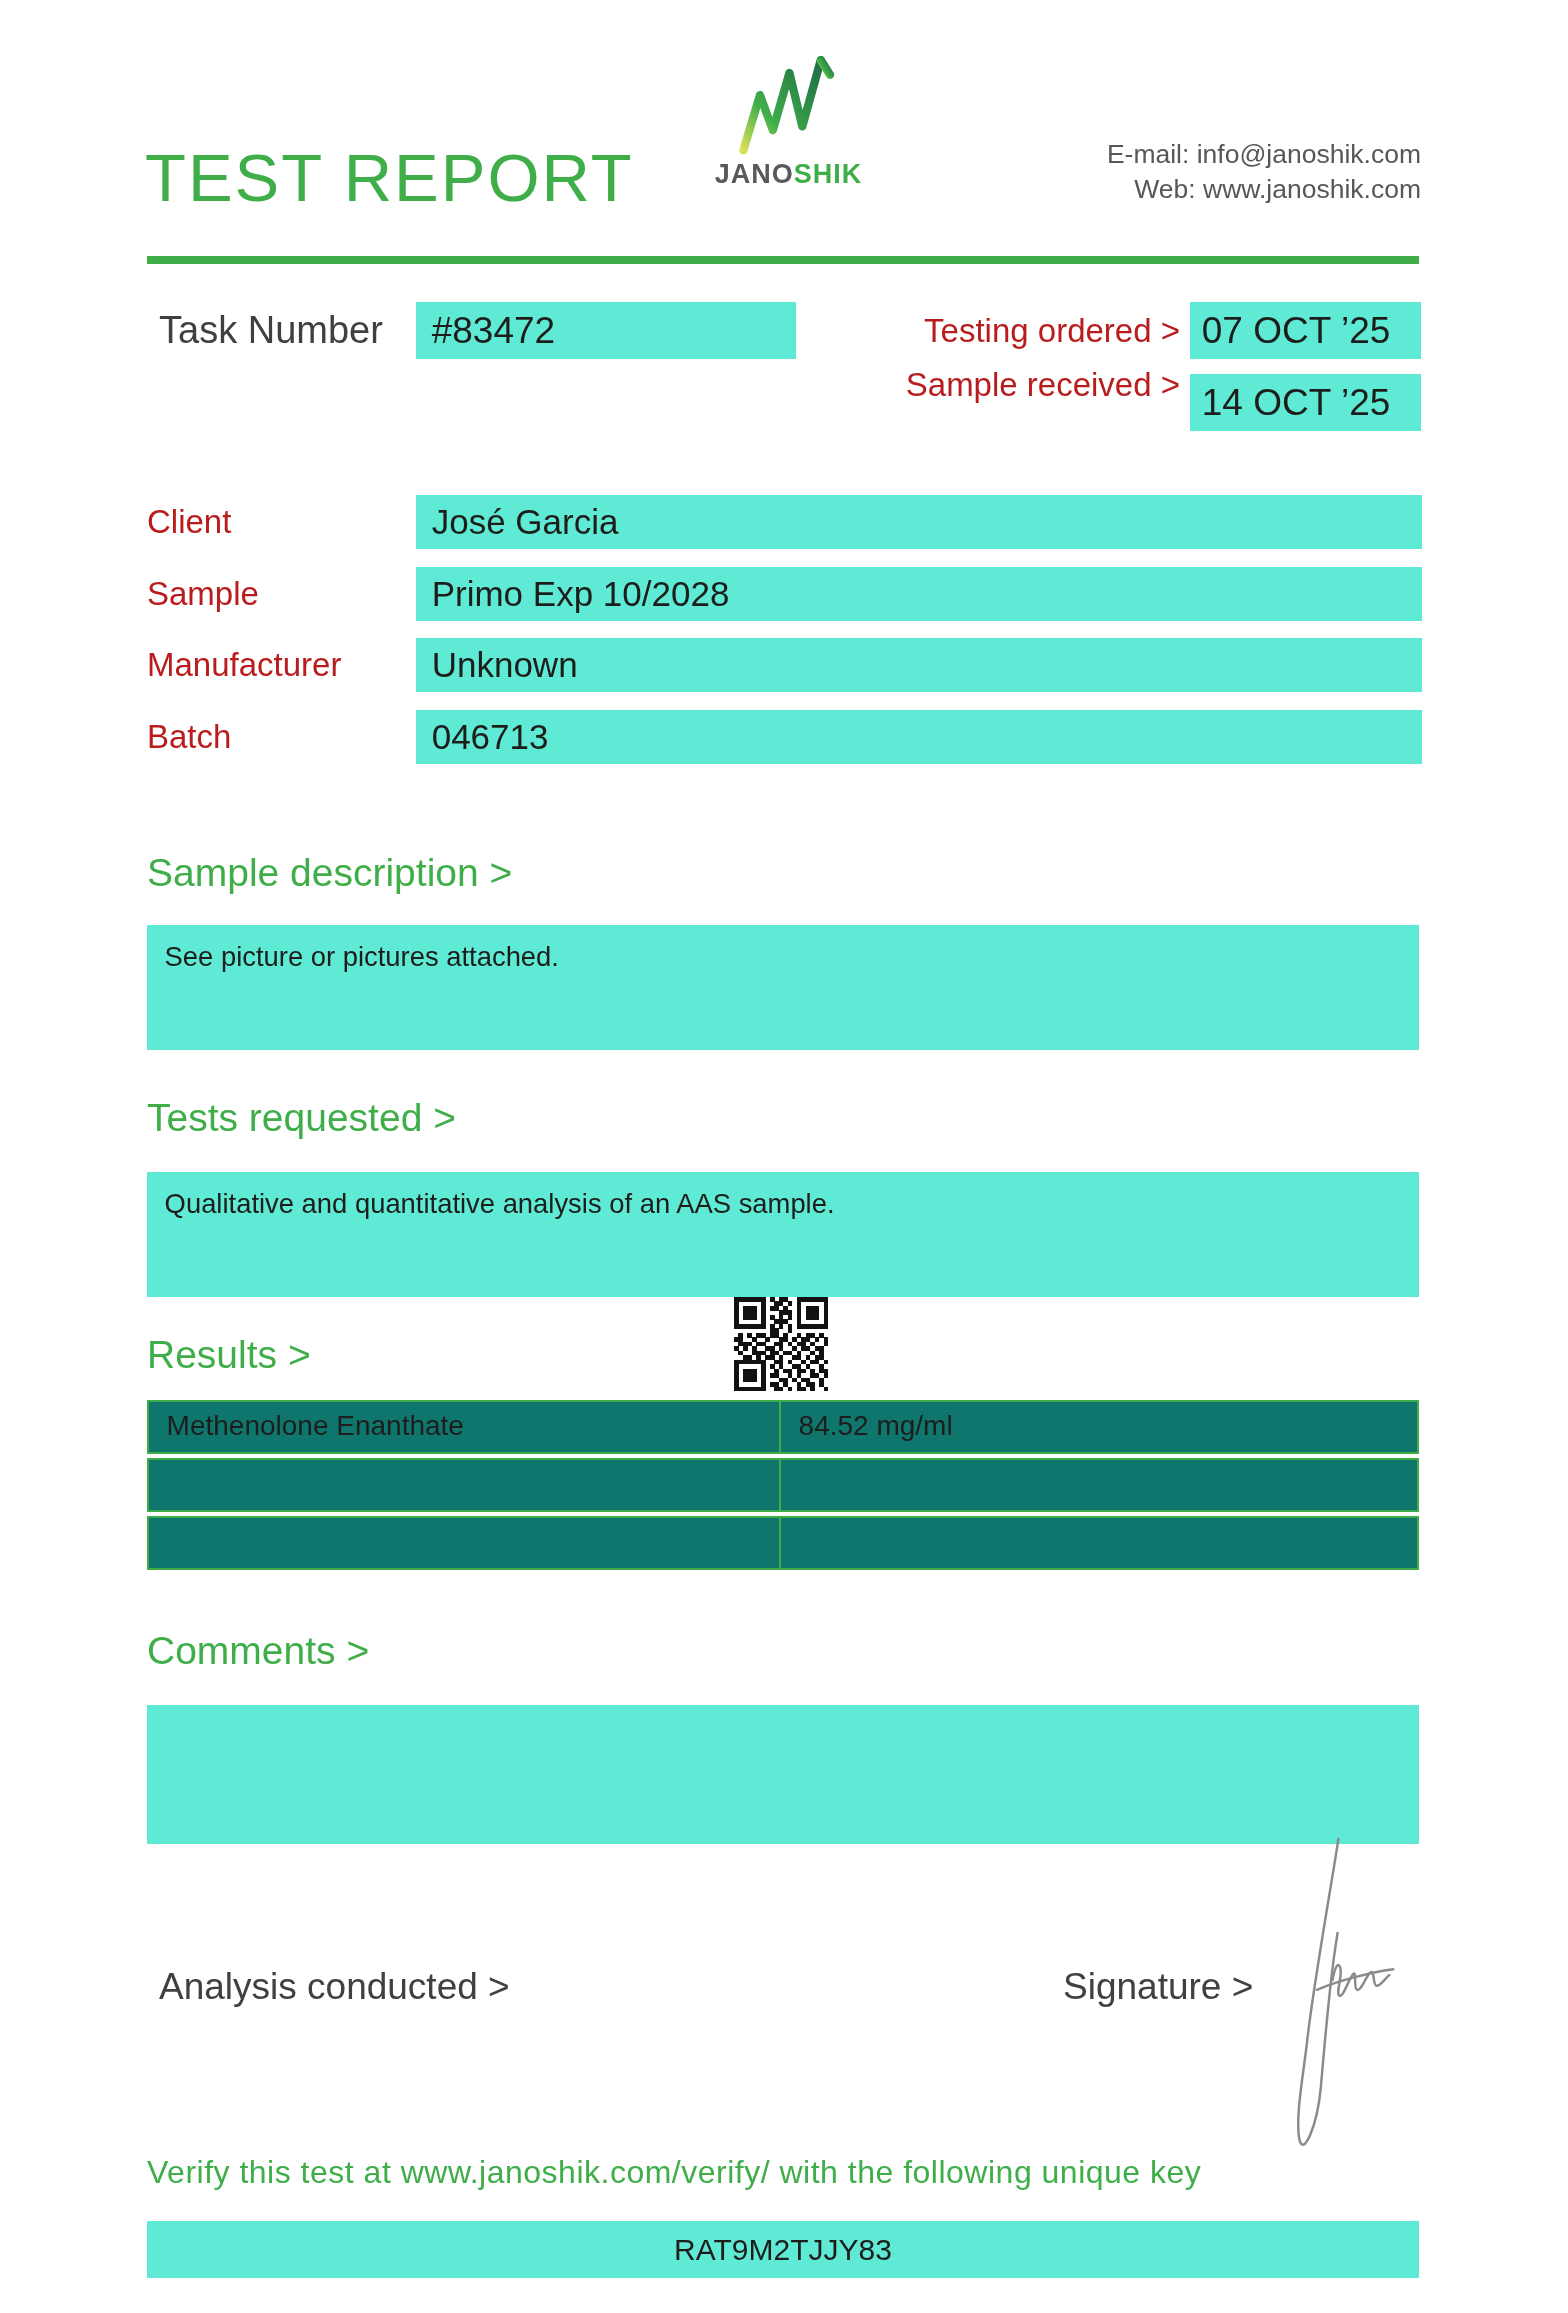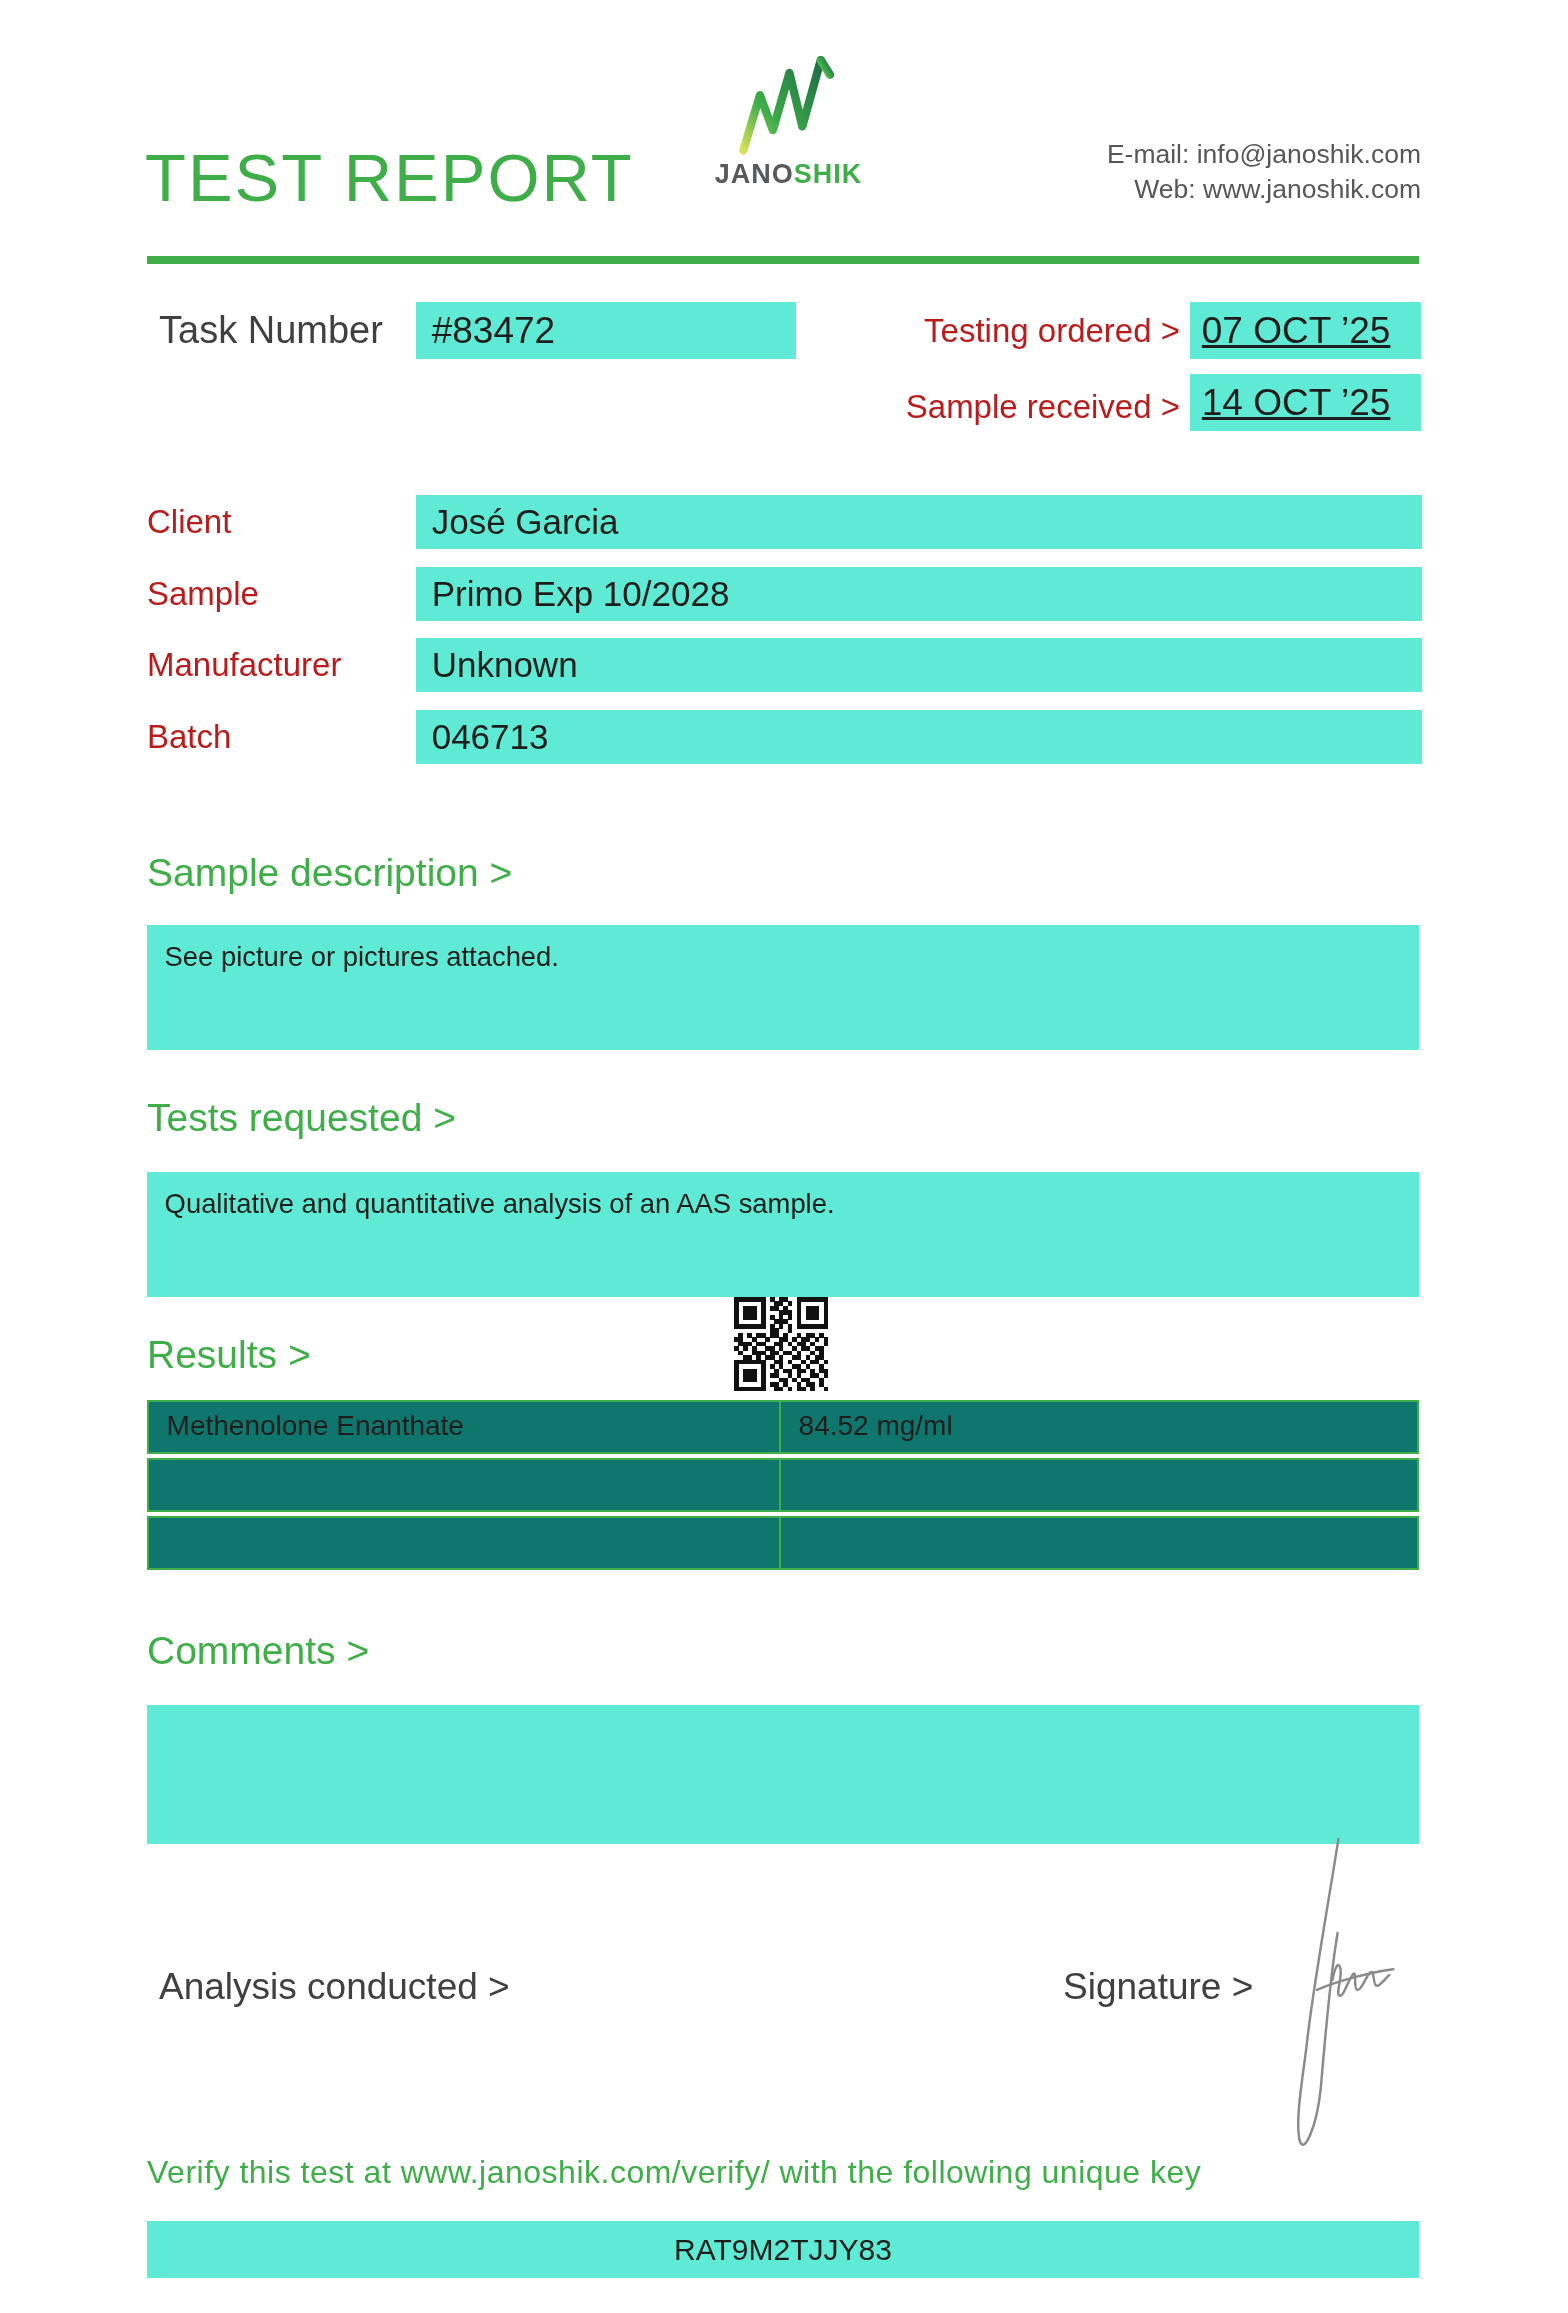--- a/index.html
+++ b/index.html
@@ -27,23 +27,23 @@
 
   .header-rule{left:147px;top:256px;width:1272px;height:7.8px;background:#3FAE49;}
 
   .field-label{font-size:33px;color:#b91c1c;}
   .field-value{font-size:36px;color:#1d1d1b;}
 
   .task-label{left:147px;top:302px;height:57px;line-height:57px;font-size:38px;}
   .task-value{left:416px;top:302px;width:380px;height:57px;line-height:57px;padding-left:15.7px;box-sizing:border-box;font-size:37px;}
 
   .date-label{width:302px;text-align:right;height:57px;line-height:57px;}
-  .date-value{width:231px;height:57px;line-height:57px;padding-left:11.8px;box-sizing:border-box;font-size:37px;text-decoration:underline;}
+  .date-value{width:231px;height:57px;line-height:57px;padding-left:11.8px;box-sizing:border-box;font-size:37px;}
   .dl1{left:878px;top:302px;} .dv1{left:1190px;top:302px;}
-  .dl2{left:878px;top:378px;text-align:right;} .dv2{left:1190px;top:374px;}
+  .dl2{left:878px;top:356px;text-align:right;} .dv2{left:1190px;top:374px;}
 
   .info-label{left:147px;height:54px;line-height:54px;}
   .info-value{left:416px;width:1006px;height:54px;line-height:54px;padding-left:15.7px;box-sizing:border-box;font-size:35px;}
 
   .section-heading{left:147px;font-size:39px;color:#3FAE49;}
   .section-box{left:147px;width:1272px;box-sizing:border-box;padding:13.7px 17.6px;font-size:27.4px;line-height:36px;color:#1d1d1b;}
 
   .qr{left:734px;top:1297px;width:94px;height:94px;}
 
   .results-table{left:147px;top:1400px;width:1272px;}

